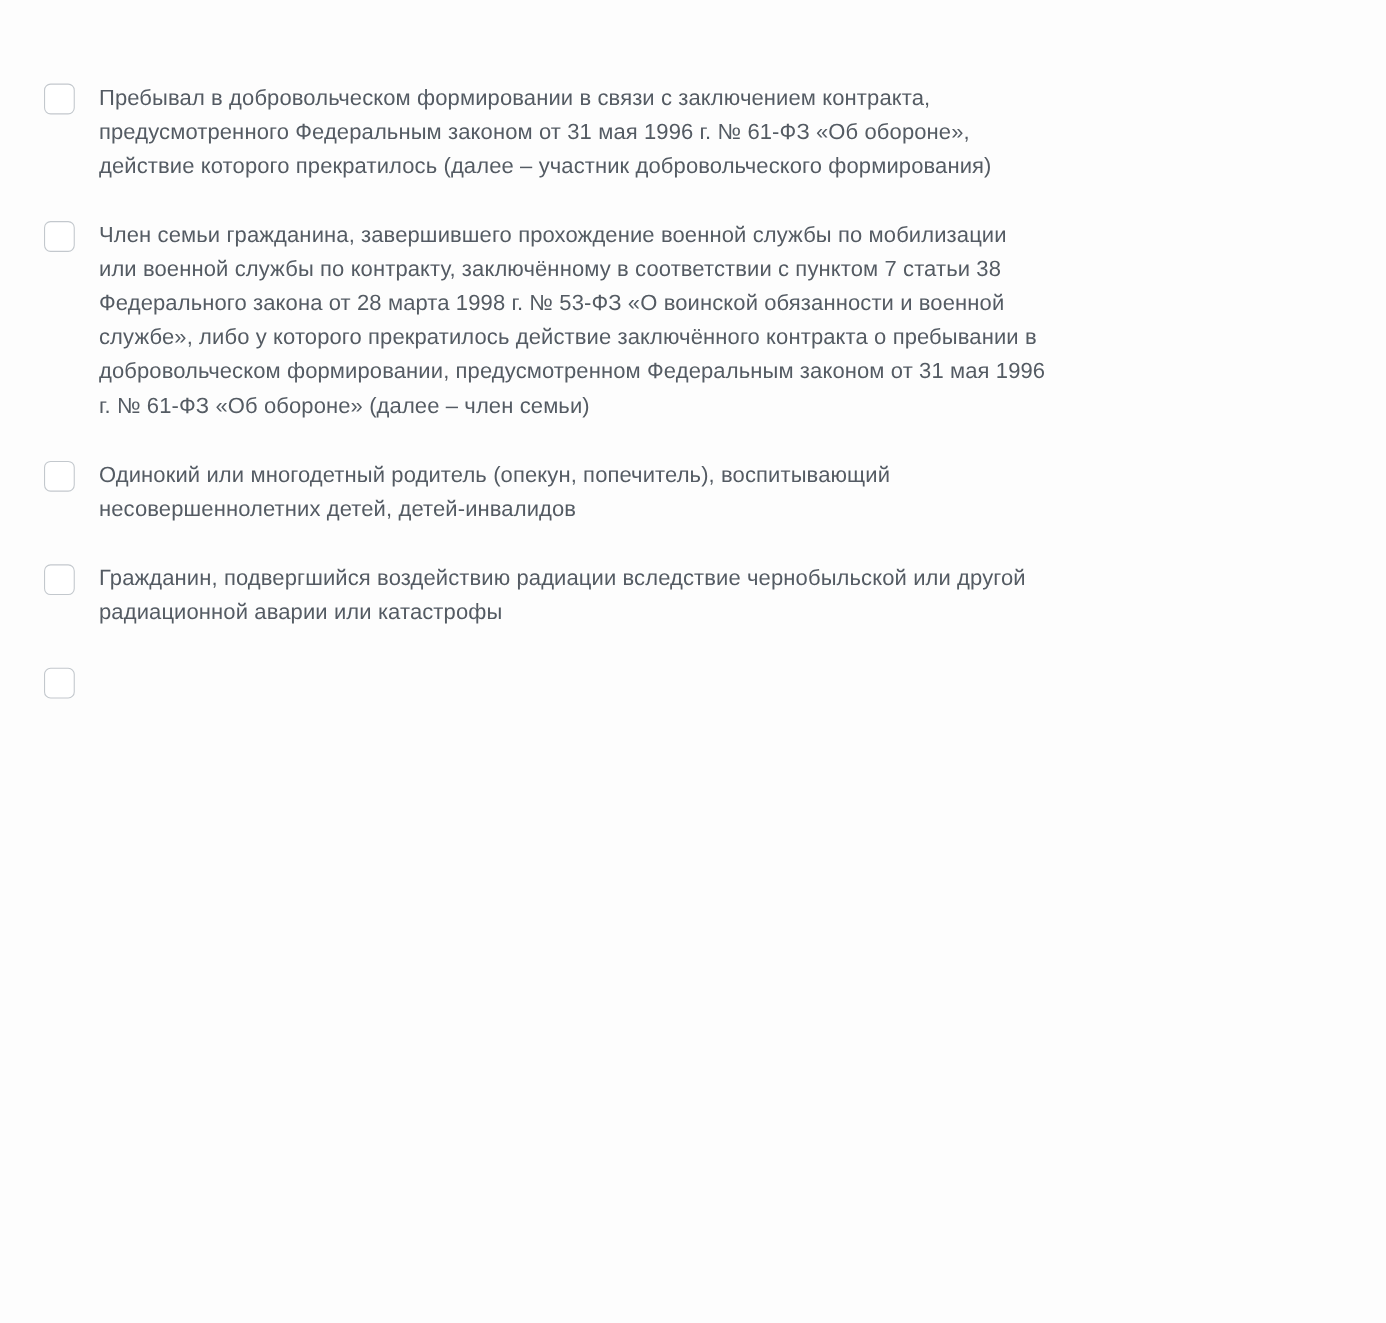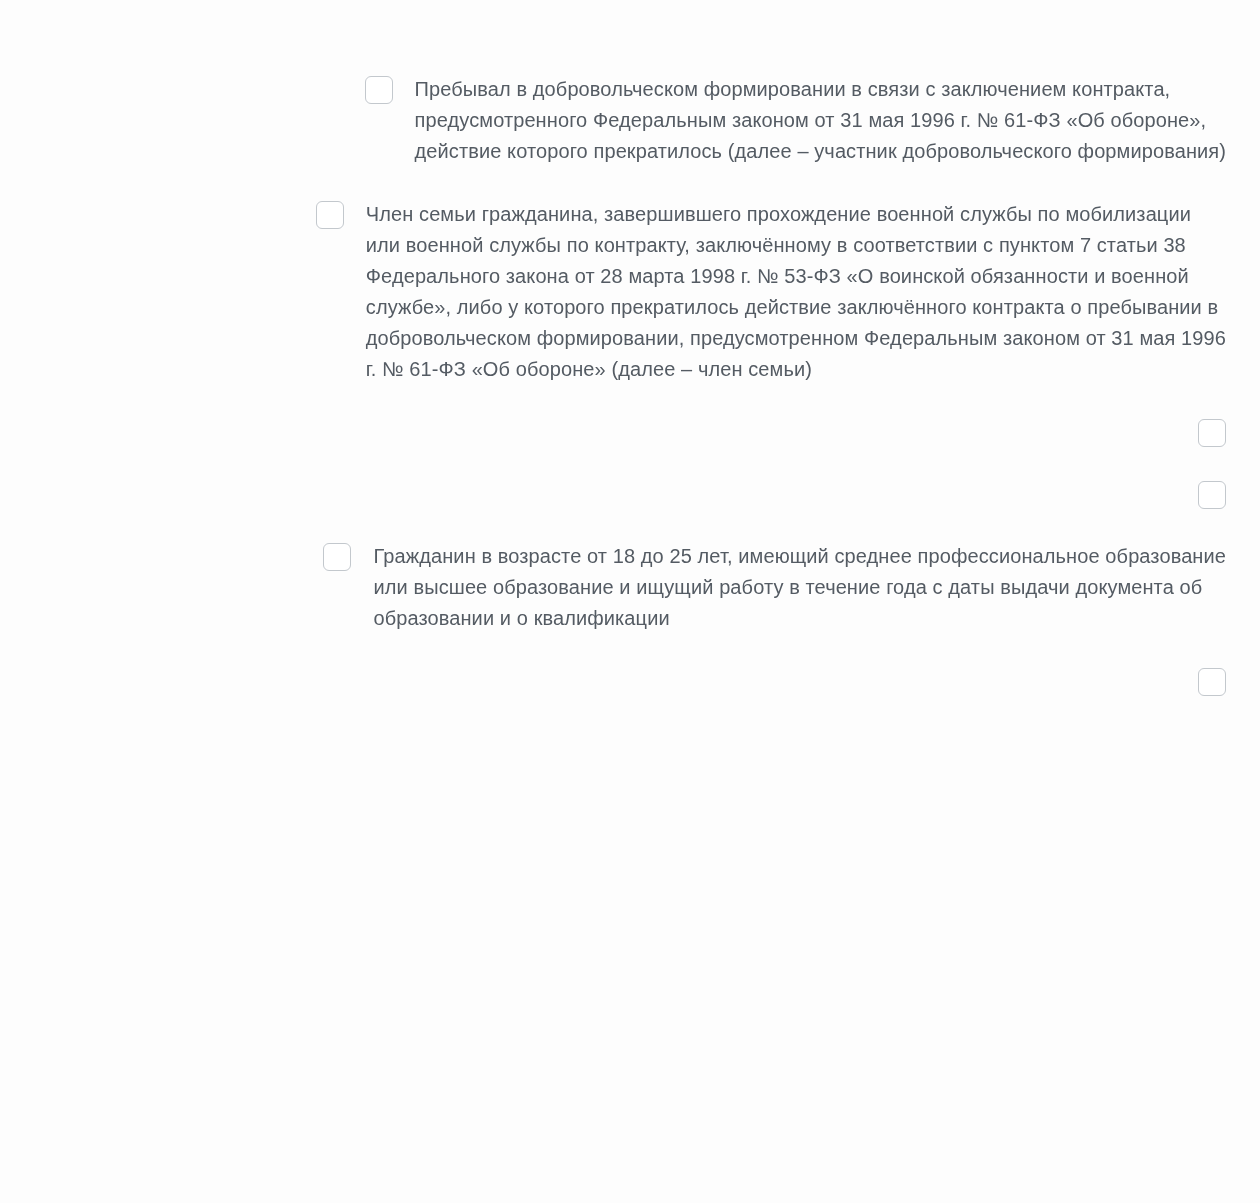--- a/index.html
+++ b/index.html
@@ -1,15 +1,15 @@
 <!DOCTYPE html>
 <html lang="ru"><head>
 <meta charset="utf-8">
 <style>
-  * { margin: 0; padding: 0; box-sizing: border-box; align-items: flex-end; }
+  * { margin: 0; padding: 0; box-sizing: border-box; }
 
   html, body {
     width: 1260px;
     height: 1203px;
     background: #fdfdfd;
     font-family: "Liberation Sans", "DejaVu Sans", sans-serif;
     overflow: hidden;
   }
 
   .form-area {
@@ -64,30 +64,28 @@
     <span class="option-label">Член семьи гражданина, завершившего прохождение военной службы по мобилизации
 или военной службы по контракту, заключённому в соответствии с пунктом 7 статьи 38
 Федерального закона от 28 марта 1998 г. № 53-ФЗ «О воинской обязанности и военной
 службе», либо у которого прекратилось действие заключённого контракта о пребывании в
 добровольческом формировании, предусмотренном Федеральным законом от 31 мая 1996
 г. № 61-ФЗ «Об обороне» (далее – член семьи)</span>
   </label>
 
   <label class="option">
     <span class="checkbox"></span>
+    <span class="option-label">Одинокий или многодетный родитель (опекун, попечитель), воспитывающий
+несовершеннолетних детей, детей-инвалидов</span>
   </label>
 
   <label class="option">
     <span class="checkbox"></span>
+    <span class="option-label">Гражданин, подвергшийся воздействию радиации вследствие чернобыльской или другой
+радиационной аварии или катастрофы</span>
   </label>
 
-  <label class="option">
-    <span class="checkbox"></span>
-    <span class="option-label">Гражданин в возрасте от 18 до 25 лет, имеющий среднее профессиональное образование
-или высшее образование и ищущий работу в течение года с даты выдачи документа об
-образовании и о квалификации</span>
-  </label>
 
   <label class="option">
     <span class="checkbox"></span>
   </label>
 
 </div>
 
 </body></html>

